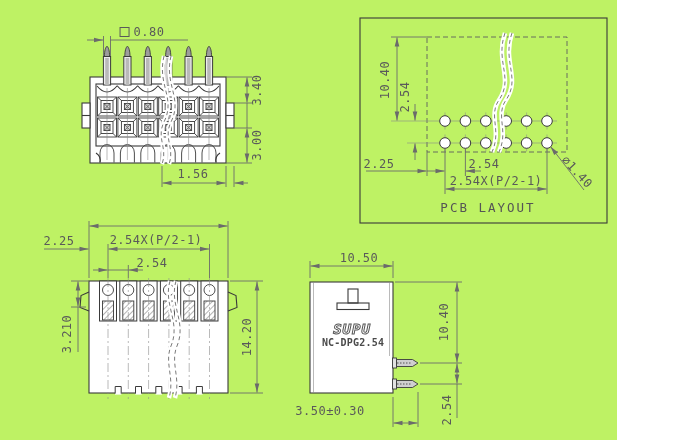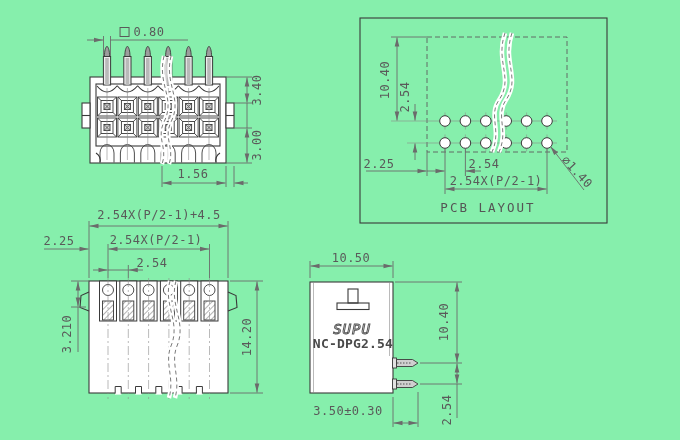--- a/index.html
+++ b/index.html
@@ -1,29 +1,29 @@
 <!DOCTYPE html>
 <html><head>
 <meta charset="utf-8">
 <style>
   html,body{margin:0;padding:0;background:#ffffff;}
-  #stage{position:relative;width:680px;height:440px;background:#86efac;overflow:hidden;
+  #stage{position:relative;width:617px;height:440px;background:#bef264;overflow:hidden;
          font-family:"DejaVu Sans Mono",monospace;}
   #stage svg{position:absolute;left:0;top:0;}
   .lbl{position:absolute;font:12px "DejaVu Sans Mono",monospace;letter-spacing:.5px;
        color:#5a5a5a;white-space:nowrap;transform:translate(-50%,-50%);line-height:1;}
   .v{transform:translate(-50%,-50%) rotate(-90deg);}
   .d45{transform:translate(-50%,-50%) rotate(47deg);}
   .title{font-size:12.5px;letter-spacing:2px;color:#555;}
   .sq{display:inline-block;width:8px;height:8px;border:1.2px solid #5a5a5a;
       vertical-align:-1px;margin-right:4px;}
-  .brand{font-size:14px;font-weight:normal;font-style:italic;letter-spacing:1px;
+  .brand{font-size:14px;font-weight:bold;font-style:italic;letter-spacing:1px;
          color:#8a8a8a;-webkit-text-stroke:1px #555;}
   @supports (-webkit-text-stroke:1px #555){.brand{color:transparent;}}
-  .model{font-size:13px;font-weight:bold;letter-spacing:.2px;color:#4a4a4a;
+  .model{font-size:10px;font-weight:bold;letter-spacing:.2px;color:#4a4a4a;
          font-family:"DejaVu Sans Mono",monospace;}
   
   .ln{stroke:#3a3a3a;stroke-width:1.1;fill:none;}
   .lnf{stroke:#3a3a3a;stroke-width:1.1;fill:#fff;}
   .thin{stroke:#8c8c8c;stroke-width:.6;fill:none;}
   .dim{stroke:#6b6b6b;stroke-width:.9;fill:none;}
   .dash{stroke:#5f5f5f;stroke-width:.9;fill:none;stroke-dasharray:5 3;}
   .cl{stroke:#8c8c8c;stroke-width:.6;fill:none;stroke-dasharray:9 3 2 3;}
   .brk{stroke:#6b6b6b;stroke-width:.9;fill:none;stroke-dasharray:4 3;}
   .brkcase{stroke:#fff;stroke-width:4.5;fill:none;}
@@ -308,27 +308,26 @@
 <span class="lbl" style="left:193px;top:174px">1.56</span>
 
 <span class="lbl v" style="left:385px;top:80px">10.40</span>
 <span class="lbl v" style="left:405px;top:97px">2.54</span>
 <span class="lbl" style="left:379px;top:164px">2.25</span>
 <span class="lbl" style="left:484px;top:164px">2.54</span>
 <span class="lbl" style="left:496px;top:181px">2.54X(P/2-1)</span>
 <span class="lbl d45" style="left:577px;top:172px">⌀1.40</span>
 <span class="lbl title" style="left:488px;top:208px">PCB LAYOUT</span>
 
-<span class="lbl" style="left:159px;top:215px">2.54X(P/2-1)+4.5</span>
 <span class="lbl" style="left:156px;top:240px">2.54X(P/2-1)</span>
 <span class="lbl" style="left:152px;top:263px">2.54</span>
 <span class="lbl" style="left:59px;top:241px">2.25</span>
 <span class="lbl v" style="left:67px;top:334px">3.210</span>
 <span class="lbl v" style="left:247px;top:337px">14.20</span>
 
-<span class="lbl" style="left:351px;top:258px">10.50</span>
+<span class="lbl" style="left:359px;top:258px">10.50</span>
 <span class="lbl brand" style="left:352px;top:329px">SUPU</span>
 <span class="lbl model" style="left:353px;top:343px">NC-DPG2.54</span>
 <span class="lbl v" style="left:444px;top:322px">10.40</span>
 <span class="lbl v" style="left:447px;top:410px">2.54</span>
-<span class="lbl" style="left:348px;top:411px">3.50±0.30</span>
+<span class="lbl" style="left:330px;top:411px">3.50±0.30</span>
 
 </div>
 
 </body></html>

